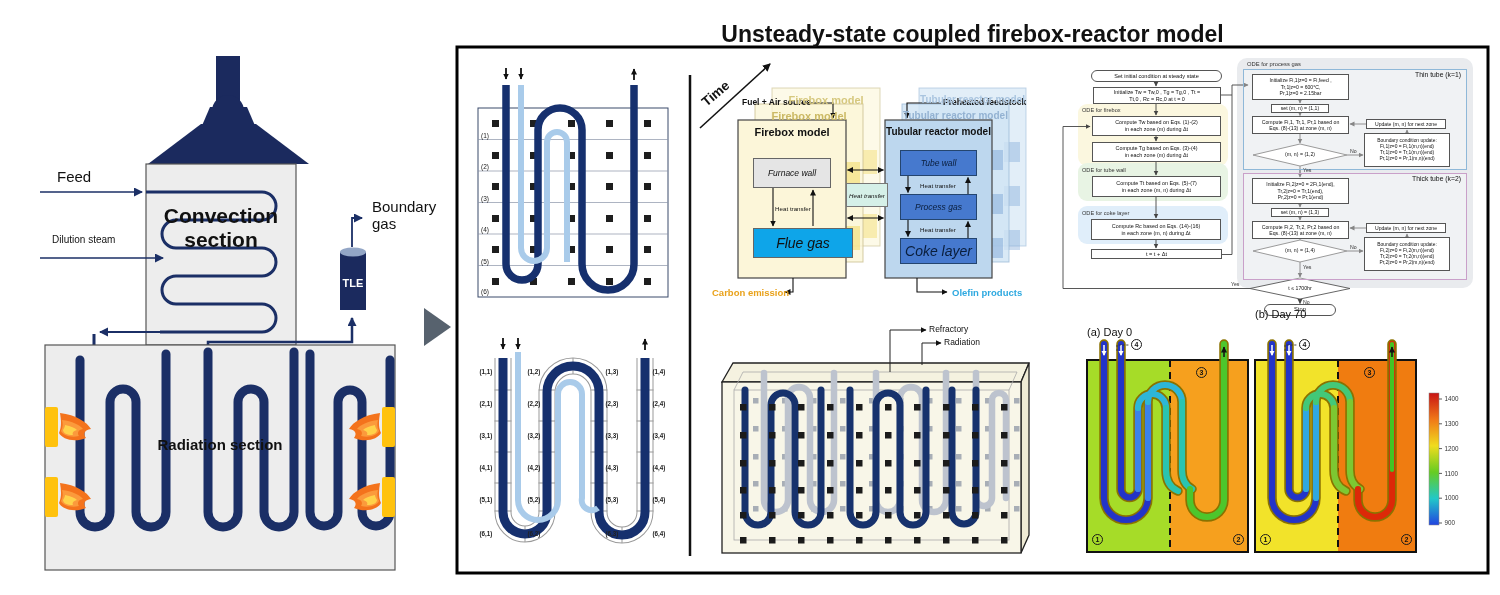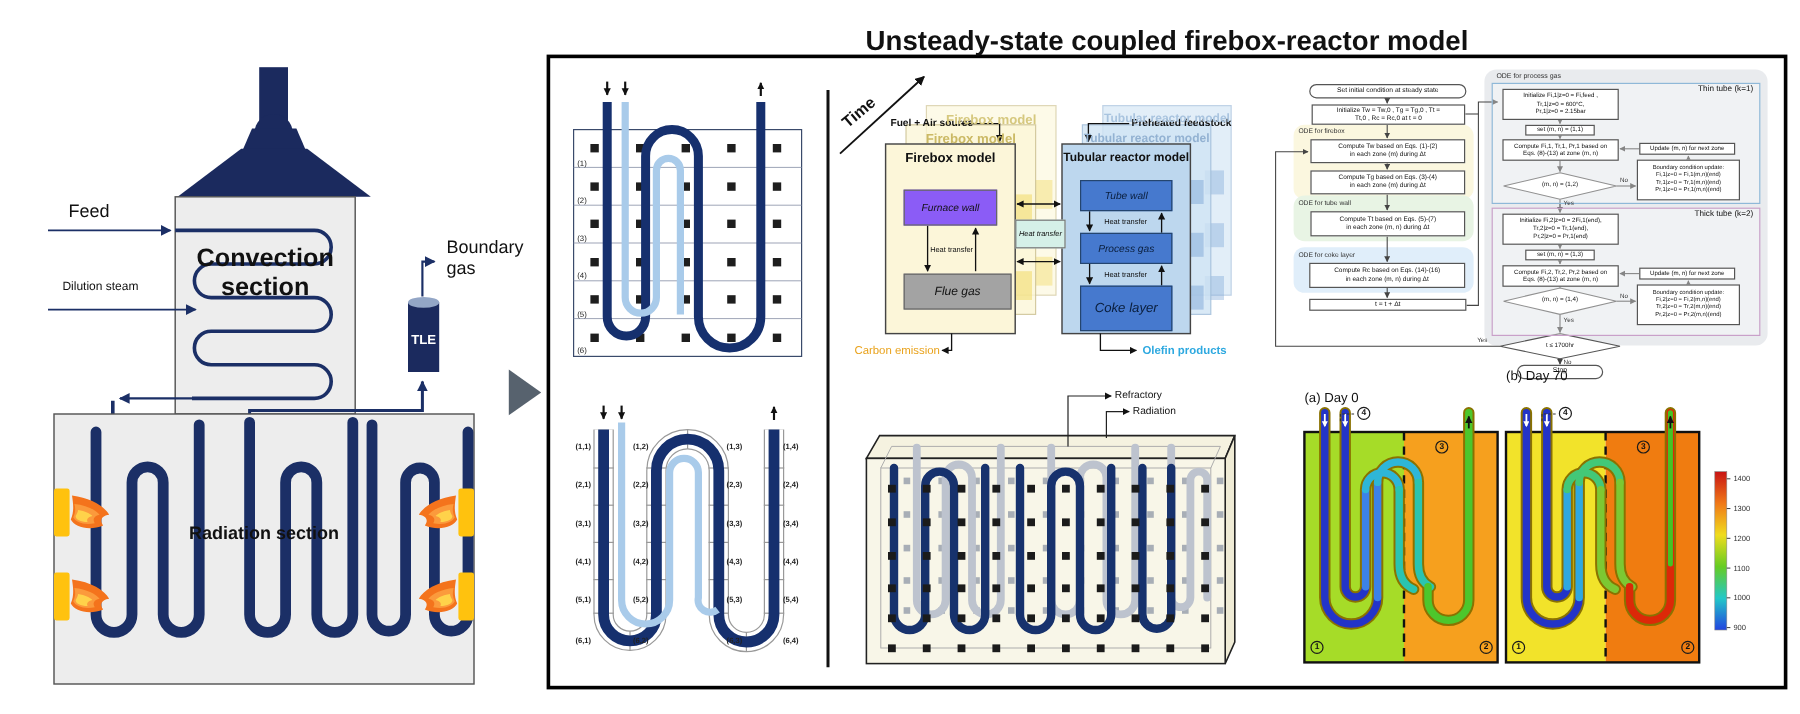--- a/index.html
+++ b/index.html
@@ -516,30 +516,30 @@
 <div class="t" style="left:742px;top:97px;font-size:8.5px;font-weight:bold;white-space:nowrap;">Fuel + Air source</div>
 <div class="t" style="left:943px;top:97px;font-size:8.5px;font-weight:bold;white-space:nowrap;">Preheated feedstock</div>
 
 <div class="t" style="left:772px;top:94px;width:108px;text-align:center;font-size:11px;font-weight:bold;color:#D6C87E;">Firebox model</div>
 <div class="t" style="left:755px;top:110px;width:108px;text-align:center;font-size:11px;font-weight:bold;color:#CBB964;">Firebox model</div>
 <div class="t" style="left:919px;top:94px;width:107px;text-align:center;font-size:10px;font-weight:bold;color:#A9C4DF;">Tubular reactor model</div>
 <div class="t" style="left:902px;top:110px;width:107px;text-align:center;font-size:10px;font-weight:bold;color:#93B2D2;">Tubular reactor model</div>
 
 <div class="t" style="left:738px;top:126px;width:108px;text-align:center;font-size:11px;font-weight:bold;">Firebox model</div>
 <div class="t" style="left:885px;top:126px;width:107px;text-align:center;font-size:10px;font-weight:bold;">Tubular reactor model</div>
-<div class="mbox" style="left:753px;top:158px;width:78px;height:30px;background:#8b5cf6;font-size:8.5px;">Furnace wall</div>
-<div class="mbox" style="left:753px;top:228px;width:90px;height:30px;background:#a3a3a3;font-size:10px;">Flue gas</div>
+<div class="mbox" style="left:753px;top:158px;width:78px;height:30px;background:#e5e5e5;font-size:8.5px;">Furnace wall</div>
+<div class="mbox" style="left:753px;top:228px;width:100px;height:30px;background:#0ea5e9;font-size:14px;">Flue gas</div>
 <div class="t" style="left:762px;top:205px;width:62px;text-align:center;font-size:6.2px;">Heat transfer</div>
 <div class="mbox" style="left:900px;top:150px;width:77px;height:26px;background:#4679CE;border-color:#24456F;color:#0A1E3C;font-size:8.5px;">Tube wall</div>
 <div class="mbox" style="left:900px;top:194px;width:77px;height:26px;background:#4679CE;border-color:#24456F;color:#0A1E3C;font-size:8.5px;">Process gas</div>
-<div class="mbox" style="left:900px;top:238px;width:77px;height:38px;background:#4679CE;border-color:#24456F;color:#0A1E3C;font-size:11px;">Coke layer</div>
+<div class="mbox" style="left:900px;top:238px;width:77px;height:26px;background:#4679CE;border-color:#24456F;color:#0A1E3C;font-size:14px;">Coke layer</div>
 <div class="t" style="left:907px;top:181.5px;width:62px;text-align:center;font-size:6.2px;">Heat transfer</div>
 <div class="t" style="left:907px;top:225.5px;width:62px;text-align:center;font-size:6.2px;">Heat transfer</div>
 <div class="mbox" style="left:846px;top:183px;width:42px;height:24px;background:#D5F0E8;border-color:#777;font-size:6.2px;">Heat transfer</div>
-<div class="t" style="left:712px;top:287px;width:72px;font-size:9.5px;font-weight:normal;color:#E9A21B;white-space:nowrap;">Carbon emission</div>
+<div class="t" style="left:712px;top:287px;width:72px;font-size:9.5px;font-weight:bold;color:#E9A21B;white-space:nowrap;">Carbon emission</div>
 <div class="t" style="left:952px;top:287px;font-size:9.5px;font-weight:bold;color:#2EA9E0;white-space:nowrap;">Olefin products</div>
 
 <div class="t" style="left:929px;top:324px;font-size:8.5px;">Refractory</div>
 <div class="t" style="left:944px;top:337px;font-size:8.5px;">Radiation</div>
 
 <div class="box" style="left:1091px;top:70px;width:131px;height:12px;border-radius:6px;font-size:5.6px;">Set initial condition at steady state</div>
 <div class="box" style="left:1093px;top:87px;width:128px;height:17px;font-size:5.4px;">
   <span>Initialize Tw = Tw,0 , Tg = Tg,0 , Tt =</span>
   <span>Tt,0 , Rc = Rc,0 at t = 0</span>
 </div>

